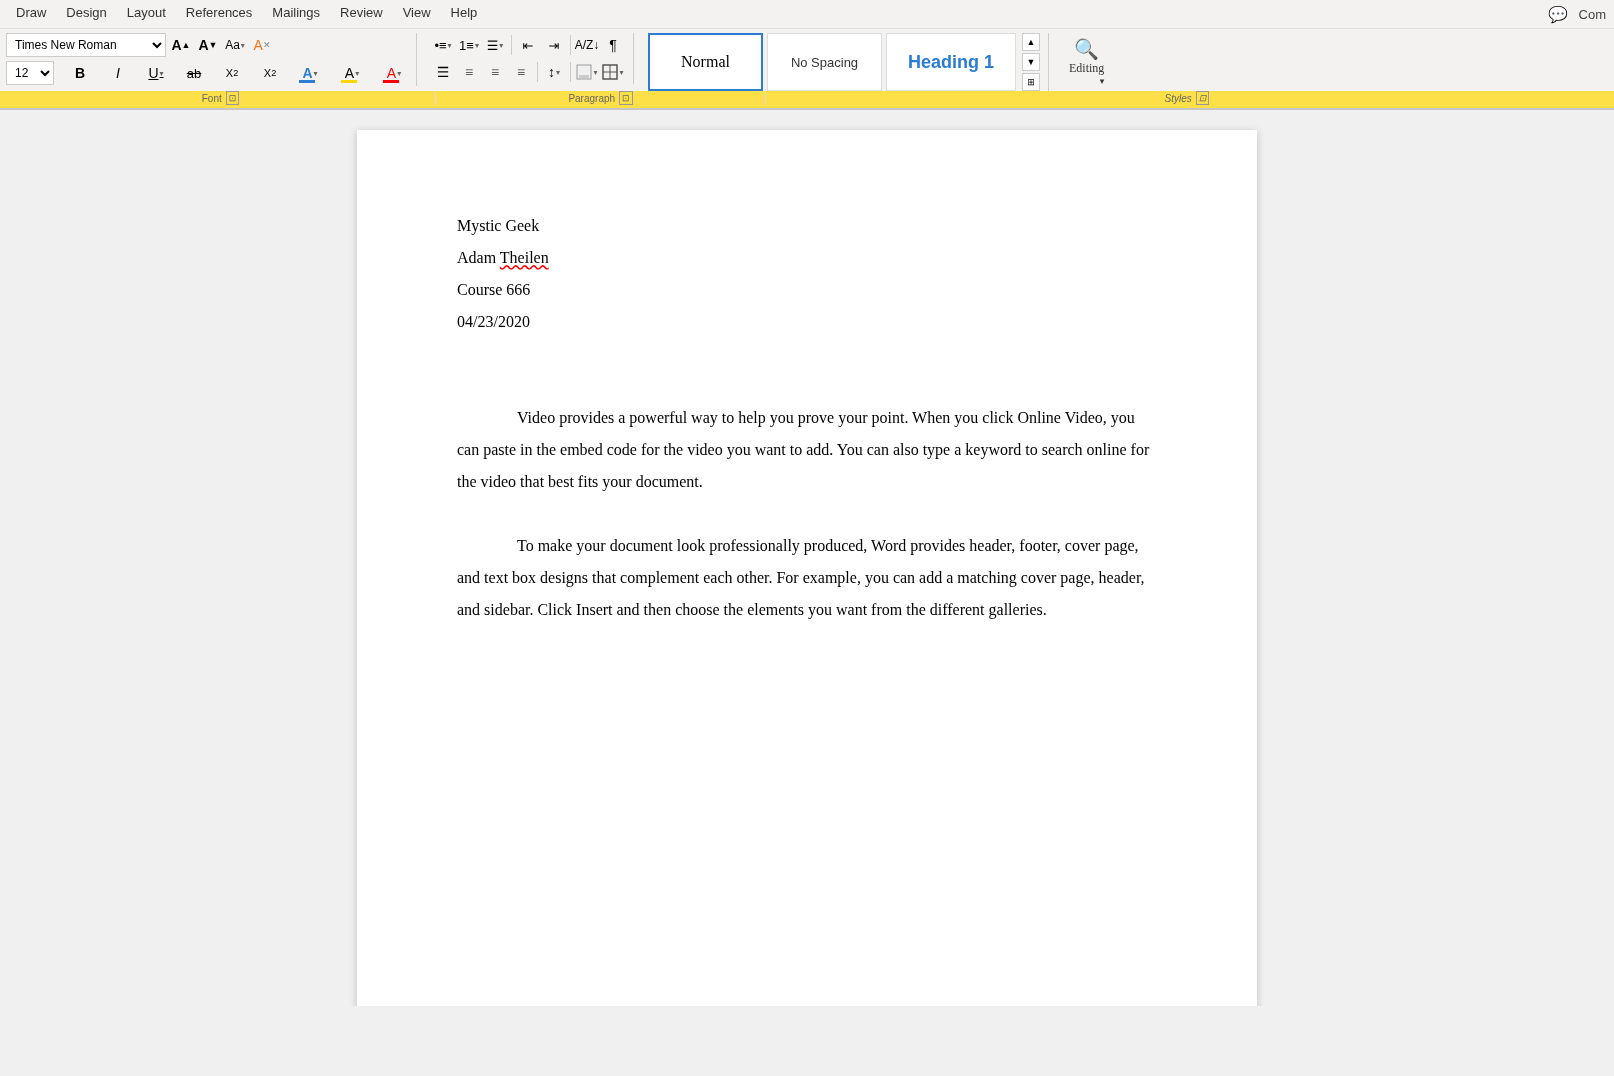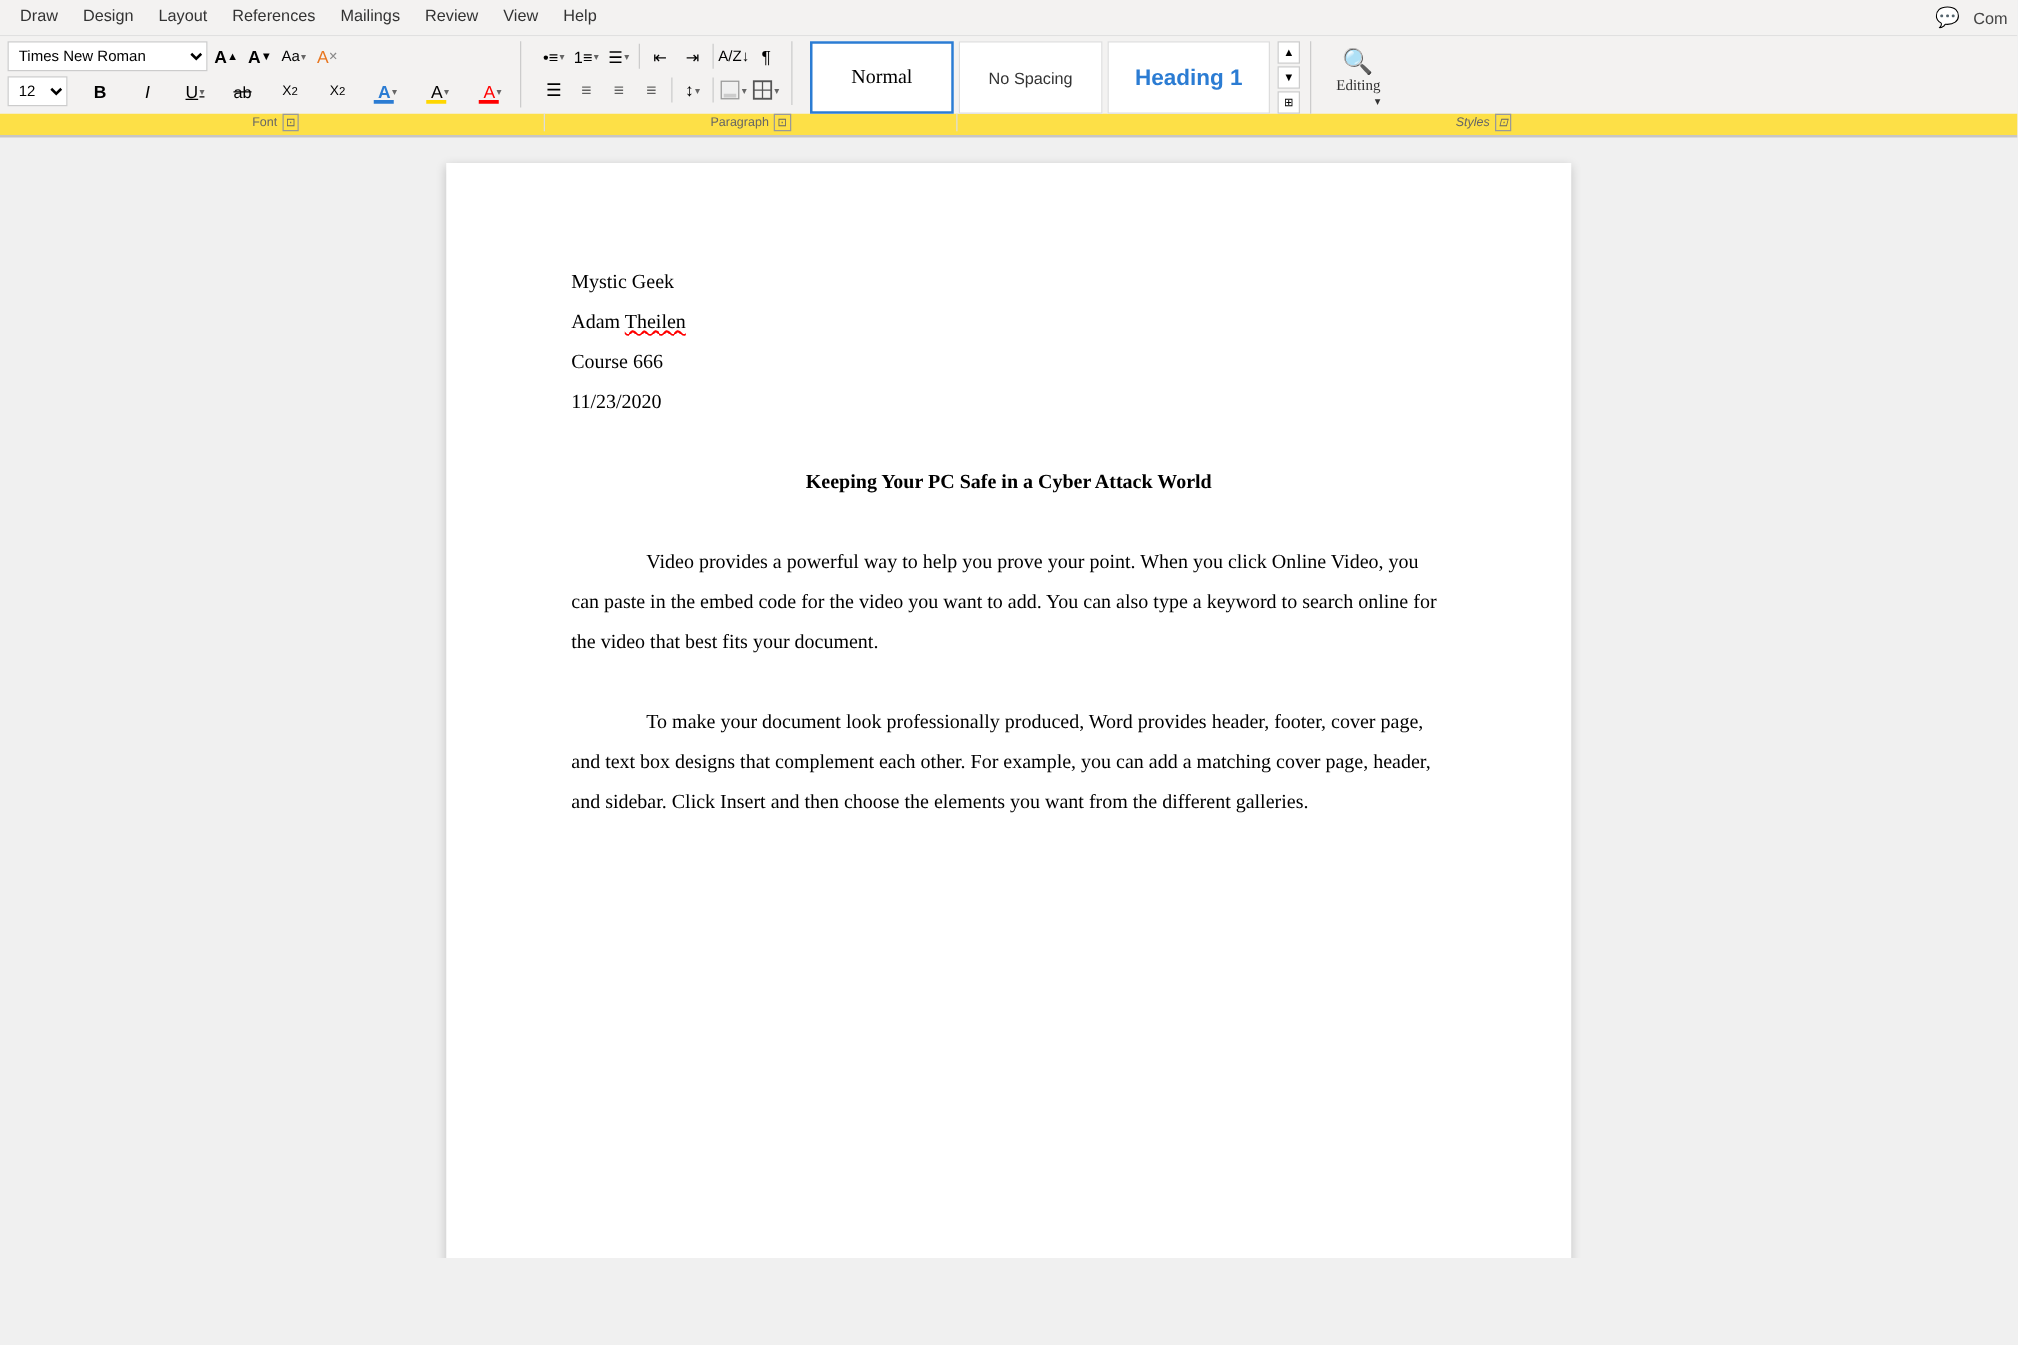--- a/index.html
+++ b/index.html
@@ -211,26 +211,23 @@
     <div class="doc-line">
       <span>Mystic Geek</span>
     </div>
     <div class="doc-line">
       <span>Adam </span><span class="squiggly">Theilen</span>
     </div>
     <div class="doc-line">
       <span>Course 666</span>
     </div>
     <div class="doc-line">
-      <span>11/23/2020</span>
+      <span>04/23/2020</span>
     </div>
     <br>
-    <div class="doc-center">
-      <span>Keeping Your PC Safe in a Cyber Attack World</span>
-    </div>
     <br>
     <div class="doc-para">
       <span>Video provides a powerful way to help you prove your point. When you click Online Video, you can paste in the embed code for the video you want to add. You can also type a keyword to search online for the video that best fits your document.</span>
     </div>
     <br>
     <div class="doc-para">
       <span>To make your document look professionally produced, Word provides header, footer, cover page, and text box designs that complement each other. For example, you can add a matching cover page, header, and sidebar. Click Insert and then choose the elements you want from the different galleries.</span>
     </div>
   </div>
 </div>

